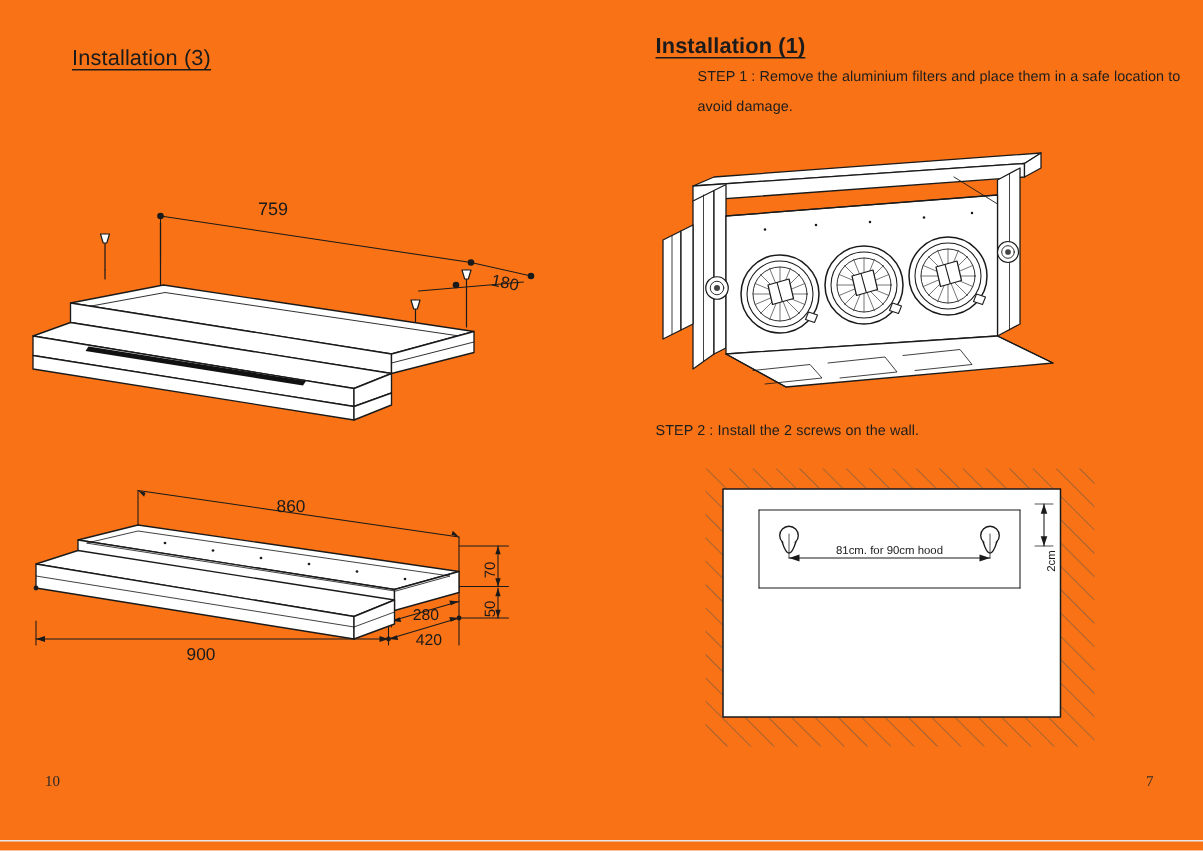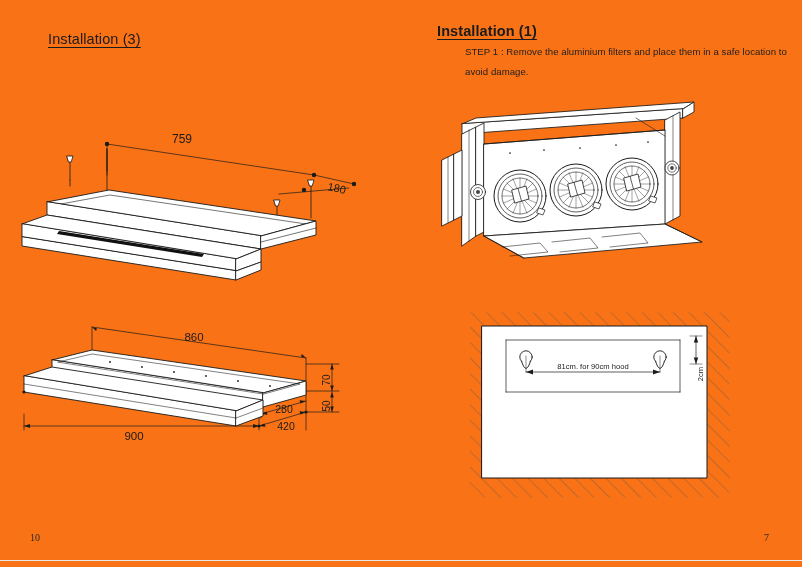--- a/index.html
+++ b/index.html
@@ -65,21 +65,21 @@
   #step2-text {
     left: 437px;
     top: 282px;
     width: 335px;
     line-height: 12px;
   }
 
   
   .pagenum {
     position: absolute;
-    bottom: 24px;
+    bottom: 40px;
     font-size: 10px;
     color: #2a2a2a;
     font-family: "Liberation Serif", serif;
   }
   #pagenum-left  { left: 30px; }
   #pagenum-right { right: 33px; }
 
   
   .figure { position: absolute; text-align: right; }
   #fig-hood-top    { left: 14px;  top: 118px;  width: 360px; height: 150px; }
@@ -371,20 +371,21 @@
         <path d="M112 146 L150 142 L158 152 L120 156" fill="none" stroke-width="0.55"></path>
         <path d="M162 141 L200 137 L208 147 L170 151" fill="none" stroke-width="0.55"></path>
         <line x1="44" y1="140" x2="84" y2="162" stroke-width="0.7"></line>
         <line x1="225" y1="128" x2="262" y2="146" stroke-width="0.7"></line>
       </g>
 
       <line x1="196" y1="22" x2="225" y2="40" stroke-width="0.6"></line>
     </svg>
   </div>
 
+  <div id="step2-text" class="steptext">STEP 2 : Install the 2 screws on the wall.</div>
 
   <div id="fig-wall" class="figure">
     <svg width="260" height="186" viewBox="0 0 260 186" fill="none" stroke="#1a1a1a" stroke-width="0.8" stroke-linejoin="round" stroke-linecap="round">
 
       <defs>
         <pattern id="hatch45" patternUnits="userSpaceOnUse" width="11" height="11" patternTransform="rotate(-45)">
           <line x1="0" y1="0" x2="0" y2="11" stroke="#555" stroke-width="0.7"></line>
         </pattern>
         <mask id="wall-mask">
           <rect x="0" y="0" width="260" height="186" fill="#ffffff"></rect>

